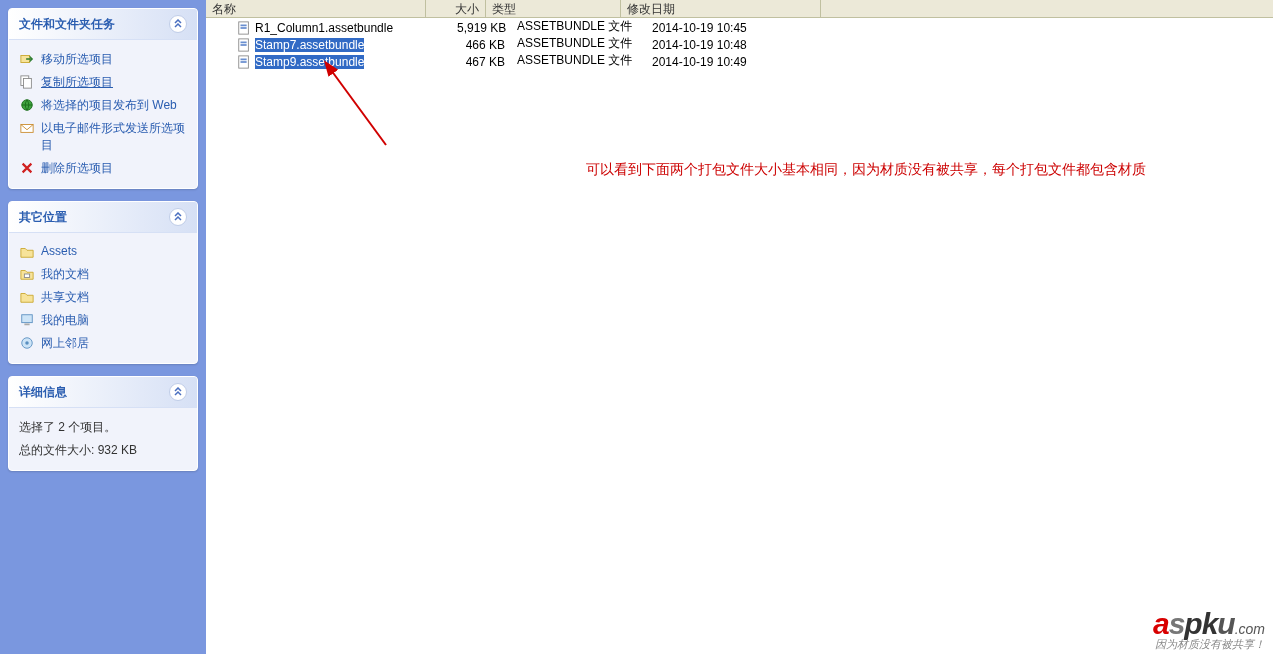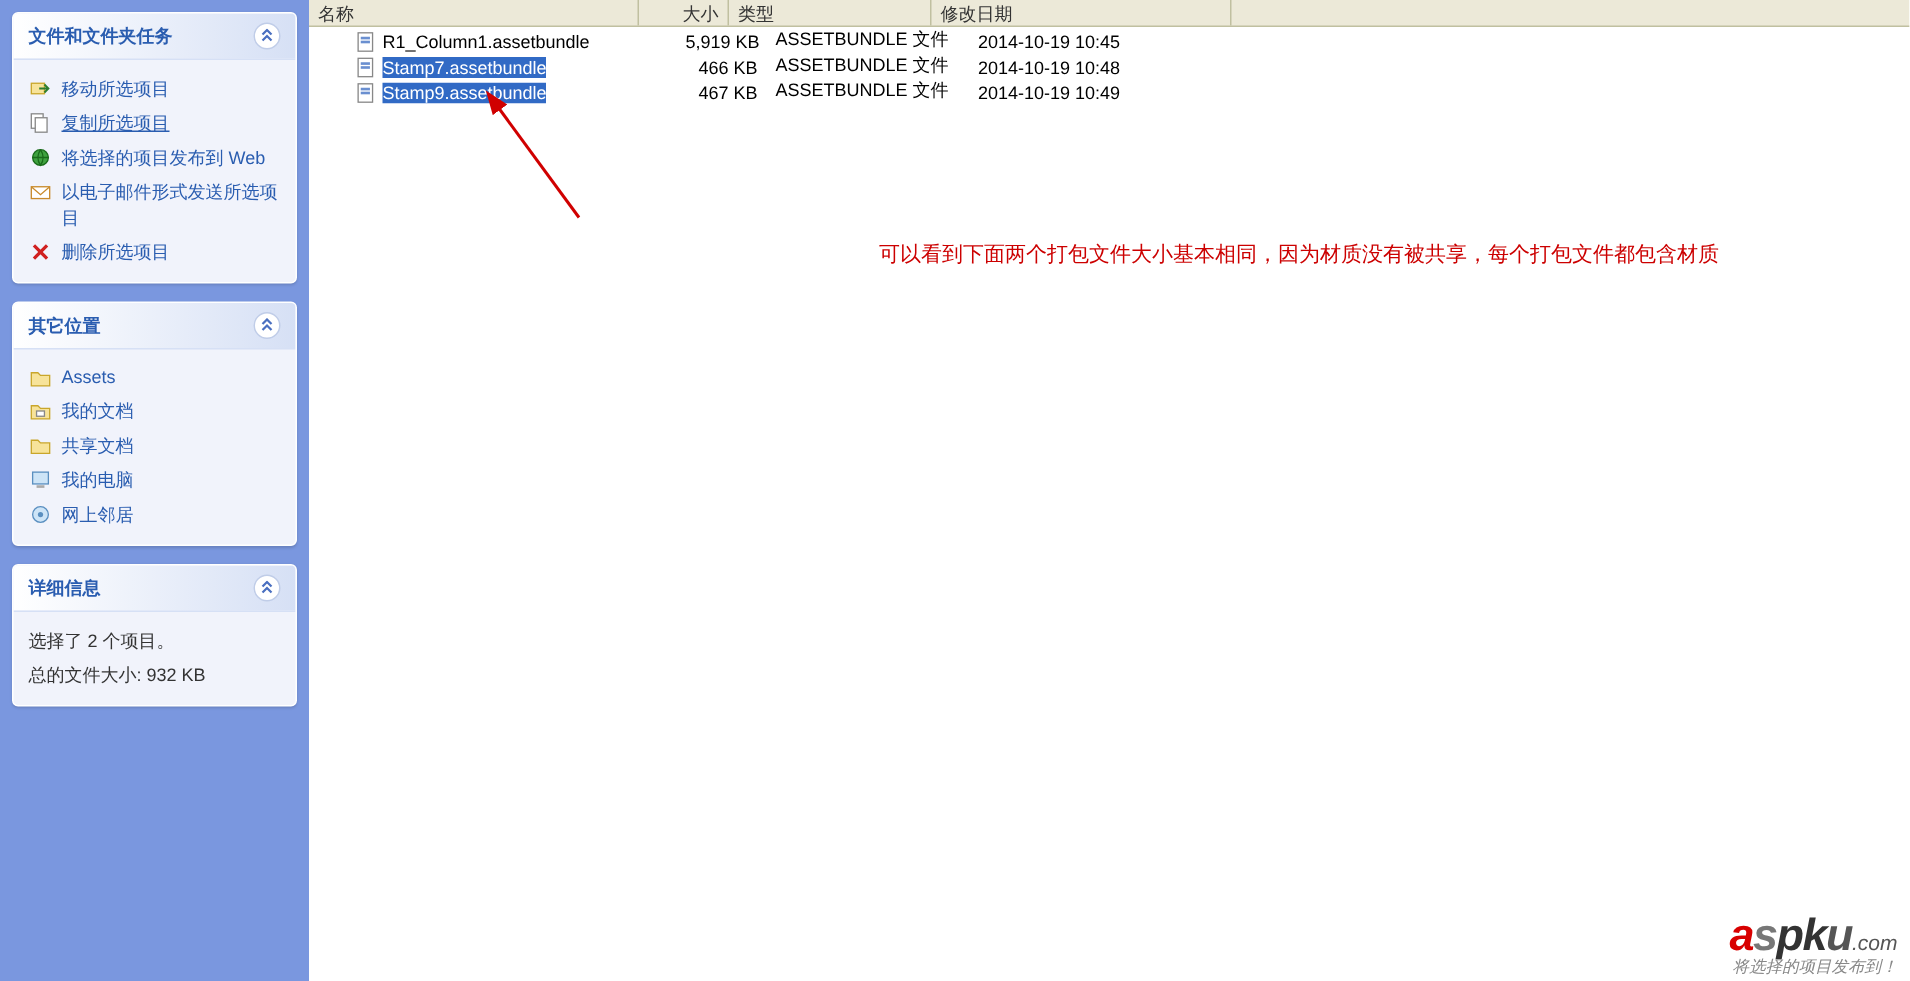--- a/index.html
+++ b/index.html
@@ -350,15 +350,15 @@
     </defs>
     <line x1="180" y1="145" x2="125" y2="70" stroke="#d00000" stroke-width="2" marker-end="url(#ah)"></line>
   </svg>
 
   <div class="annotation">可以看到下面两个打包文件大小基本相同，因为材质没有被共享，每个打包文件都包含材质</div>
 
   <div class="watermark">
     <div class="brand">
       <span class="a"><span style="color: rgb(216, 0, 0);">a</span><span style="color: rgb(119, 119, 119);">s</span><span style="color: rgb(51, 51, 51);">p</span><span style="color: rgb(51, 51, 51);">k</span><span style="color: rgb(85, 85, 85);">u</span></span><span class="d">.com</span>
     </div>
-    <div class="brand-sub">将选择的项目发布到！</div>
+    <div class="brand-sub">因为材质没有被共享！</div>
   </div>
 </div>
 
 </body></html>

